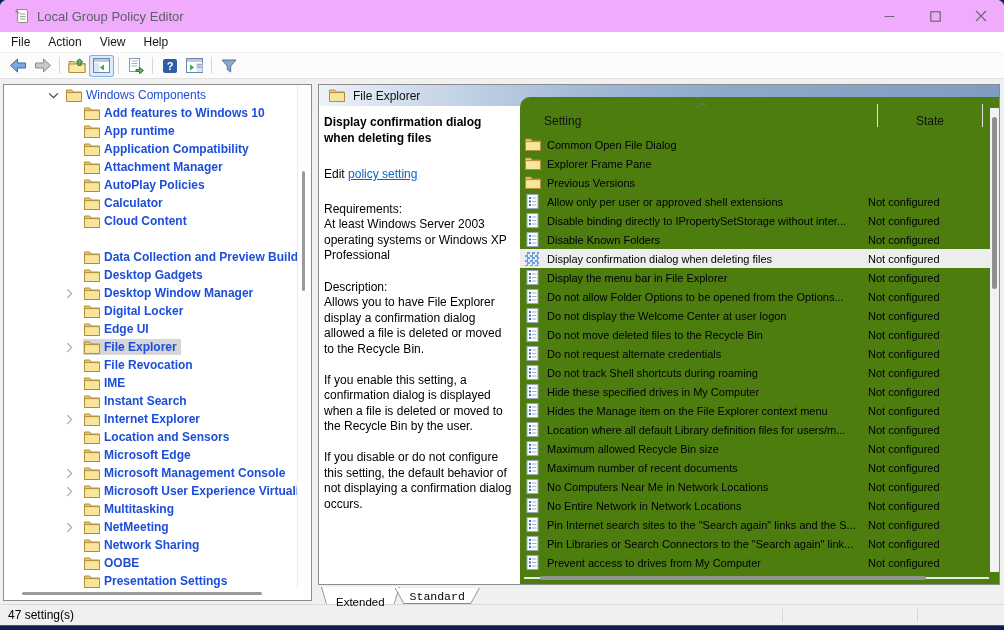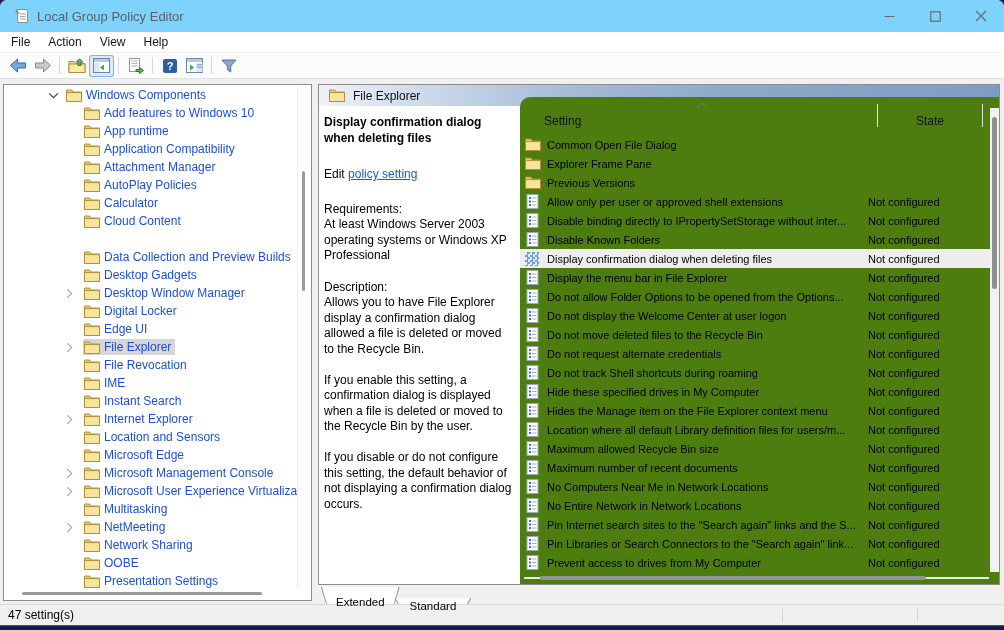--- a/index.html
+++ b/index.html
@@ -9,41 +9,41 @@
     background:#0e1e52;
     font-family:"Liberation Sans", sans-serif;
     -webkit-font-smoothing:antialiased;
   }
   .window{
     position:absolute; left:0; top:0; width:1004px; height:625px;
     background:#fff; border-radius:8px 8px 0 0; overflow:hidden;
     box-shadow:0 0 0 1px #44527c;
   }
   
-  .titlebar{ position:absolute; top:0; left:0; right:0; height:32px; background:#7dd3fc; }
+  .titlebar{ position:absolute; top:0; left:0; right:0; height:32px; background:#f0abfc; }
   .app-icon{ position:absolute; left:13px; top:8px; width:16px; height:16px; }
   .title-text{ position:absolute; left:37px; top:9px; font-size:13px; color:#5c6067; }
   .win-controls{ position:absolute; right:0; top:0; height:32px; display:flex; }
   .win-btn{ width:46px; height:32px; display:flex; align-items:center; justify-content:center; }
   
   .menubar{ position:absolute; top:32px; left:0; right:0; height:21px; display:flex; align-items:center; padding-left:2px; font-size:12px; color:#151515; border-bottom:1px solid #f3f3f3; background:#fff;}
   .menu-item{ padding:2px 9px; }
   
   .toolbar{ position:absolute; top:53px; left:0; right:0; height:26px; background:#fcfcfc; border-bottom:1px solid #e2e2e2; display:flex; align-items:center; padding-left:5px; }
   .tb-btn{ width:25px; height:22px; display:flex; align-items:center; justify-content:center; border-radius:3px; }
   .tb-btn.active{ background:#ddeafa; box-shadow:inset 0 0 0 1px #7fb2e8; }
   .tb-sep{ width:1px; height:17px; background:#d8d8d8; margin:0 4px; }
   
   .main{ position:absolute; top:79px; left:0; right:0; height:525px; background:#f0f0f0; }
   
   .tree-panel{ position:absolute; left:3px; top:5px; width:309px; height:517px; background:#fff; border:1px solid #8c8c8c; overflow:hidden; }
   .tree-rows{ position:absolute; inset:1px 14px 12px 0; overflow:hidden; }
   .tree-row{ height:18px; display:flex; align-items:center; font-size:12px; white-space:nowrap; color:#1d4ed8; }
   .tree-row.d0{ padding-left:44px; }
-  .tree-row.d1{ padding-left:62px; }
+  .tree-row.d1{ padding-left:62px;font-weight:bold; }
   .chev{ width:17px; height:12px; display:inline-flex; align-items:center; justify-content:flex-start; flex:none; }
   .node{ display:inline-flex; align-items:center; padding:1px 4px 1px 1px; }
   .node.sel{ background:#d6d6d6; }
   .fold{ width:16px; height:13px; margin-right:4px; flex:none; display:inline-flex; }
   .tree-vthumb{ position:absolute; right:6px; top:86px; width:3px; height:120px; background:#9a9a9a; border-radius:2px; }
   .tree-vtrack{ position:absolute; right:13px; top:1px; bottom:12px; width:1px; background:#ececec; }
   .tree-hthumb{ position:absolute; left:18px; bottom:5px; width:240px; height:3px; background:#9a9a9a; border-radius:2px; }
   
   .mid-pane{ position:absolute; left:318px; top:5px; right:4px; height:501px; background:#fff; border:1px solid #8c8c8c; }
   .pane-header{ position:absolute; top:0; left:0; right:0; height:21px;
@@ -76,21 +76,21 @@
   .list-htrack{ position:absolute; left:0; right:0; top:1px; height:2px; background:#e8e8e8; }
   .list-hthumb{ position:absolute; left:16px; width:386px; top:0; height:4px; background:#949494; border-radius:2px; }
   
   .tabs{ position:absolute; left:321px; top:587px; display:flex; height:17px; }
   .tab{ position:relative; height:30px; padding:0 15px; display:flex; align-items:center; justify-content:center; font-size:11.5px; color:#000; }
   .tab::before{ content:""; position:absolute; inset:0; background:#8a8a8a;
     clip-path:polygon(0 0,100% 0,calc(100% - 9px) 100%,9px 100%); }
   .tab::after{ content:""; position:absolute; inset:0 1px 1px 1px; background:#fff;
     clip-path:polygon(0 0,100% 0,calc(100% - 8.3px) 100%,8.3px 100%); }
   .tab span{ position:relative; z-index:1; }
-  .tab.inactive{ margin-left:-5px; height:16px; margin-top:11px; }
+  .tab.inactive{ margin-left:-5px; height:16px; margin-top:1px;font-family:Liberation Mono, monospace; }
   .tab.inactive::after{ background:#fdfdfd; }
   
   .statusbar{ position:absolute; left:0; right:0; bottom:0; height:21px; background:#f0f0f0; border-top:1px solid #dadada; font-size:12px; color:#000; display:flex; align-items:center; padding-left:8px; }
   .status-div{ position:absolute; top:4px; bottom:3px; width:1px; background:#d6d6d6; }
   svg{ display:block; }
 </style>
 </head>
 <body>
 
 <div class="window">

